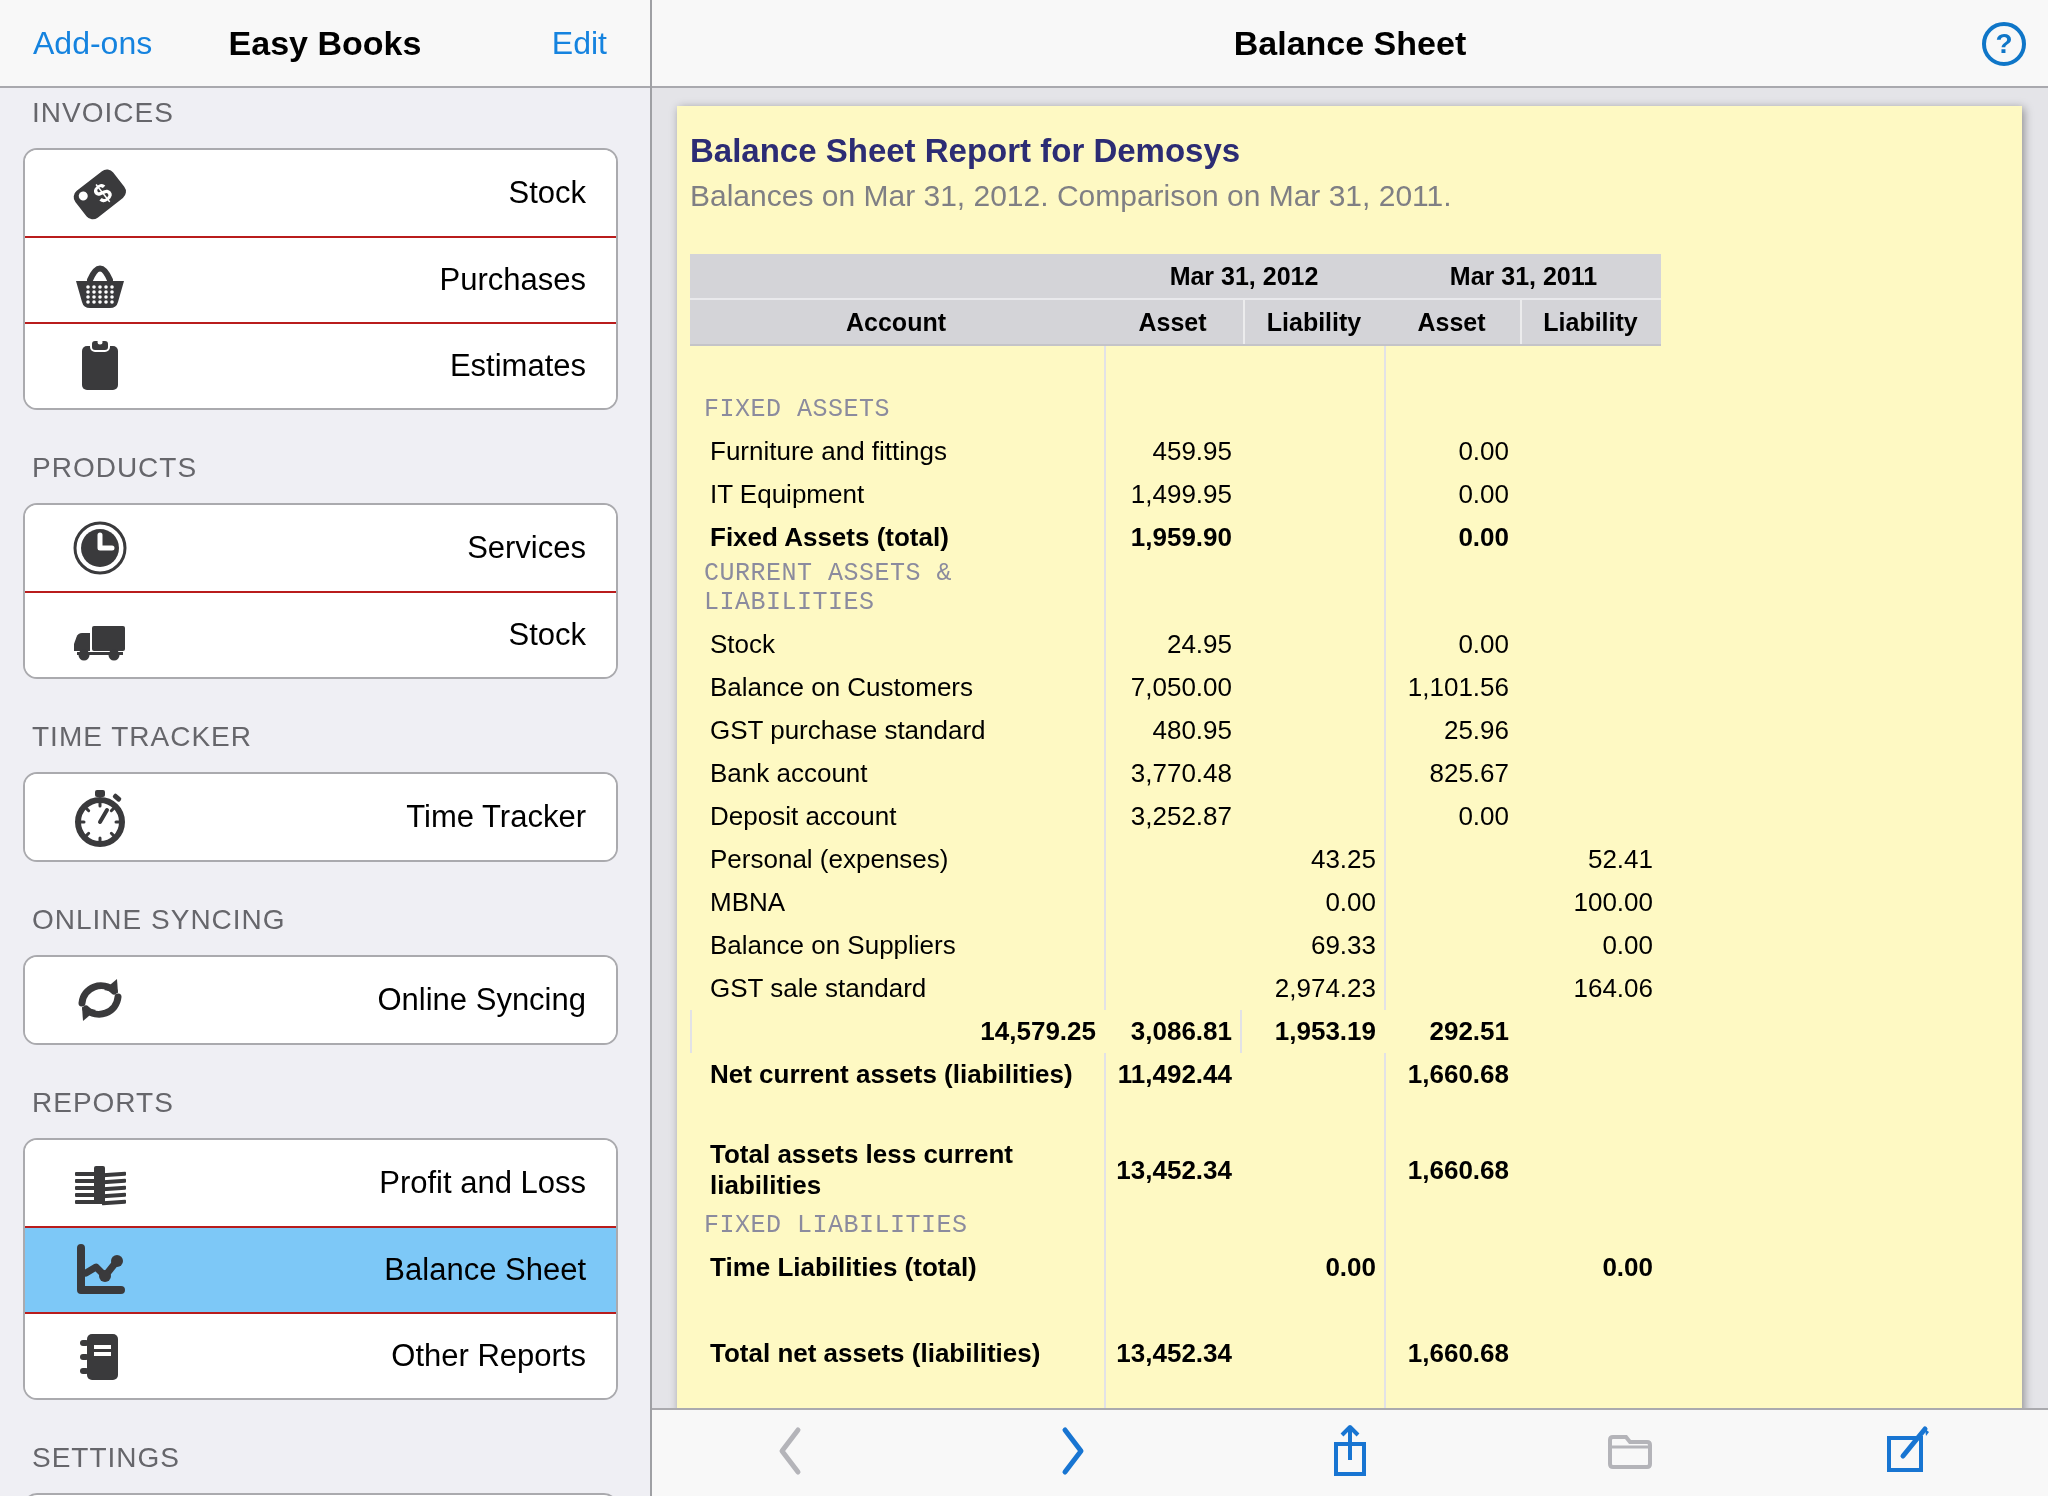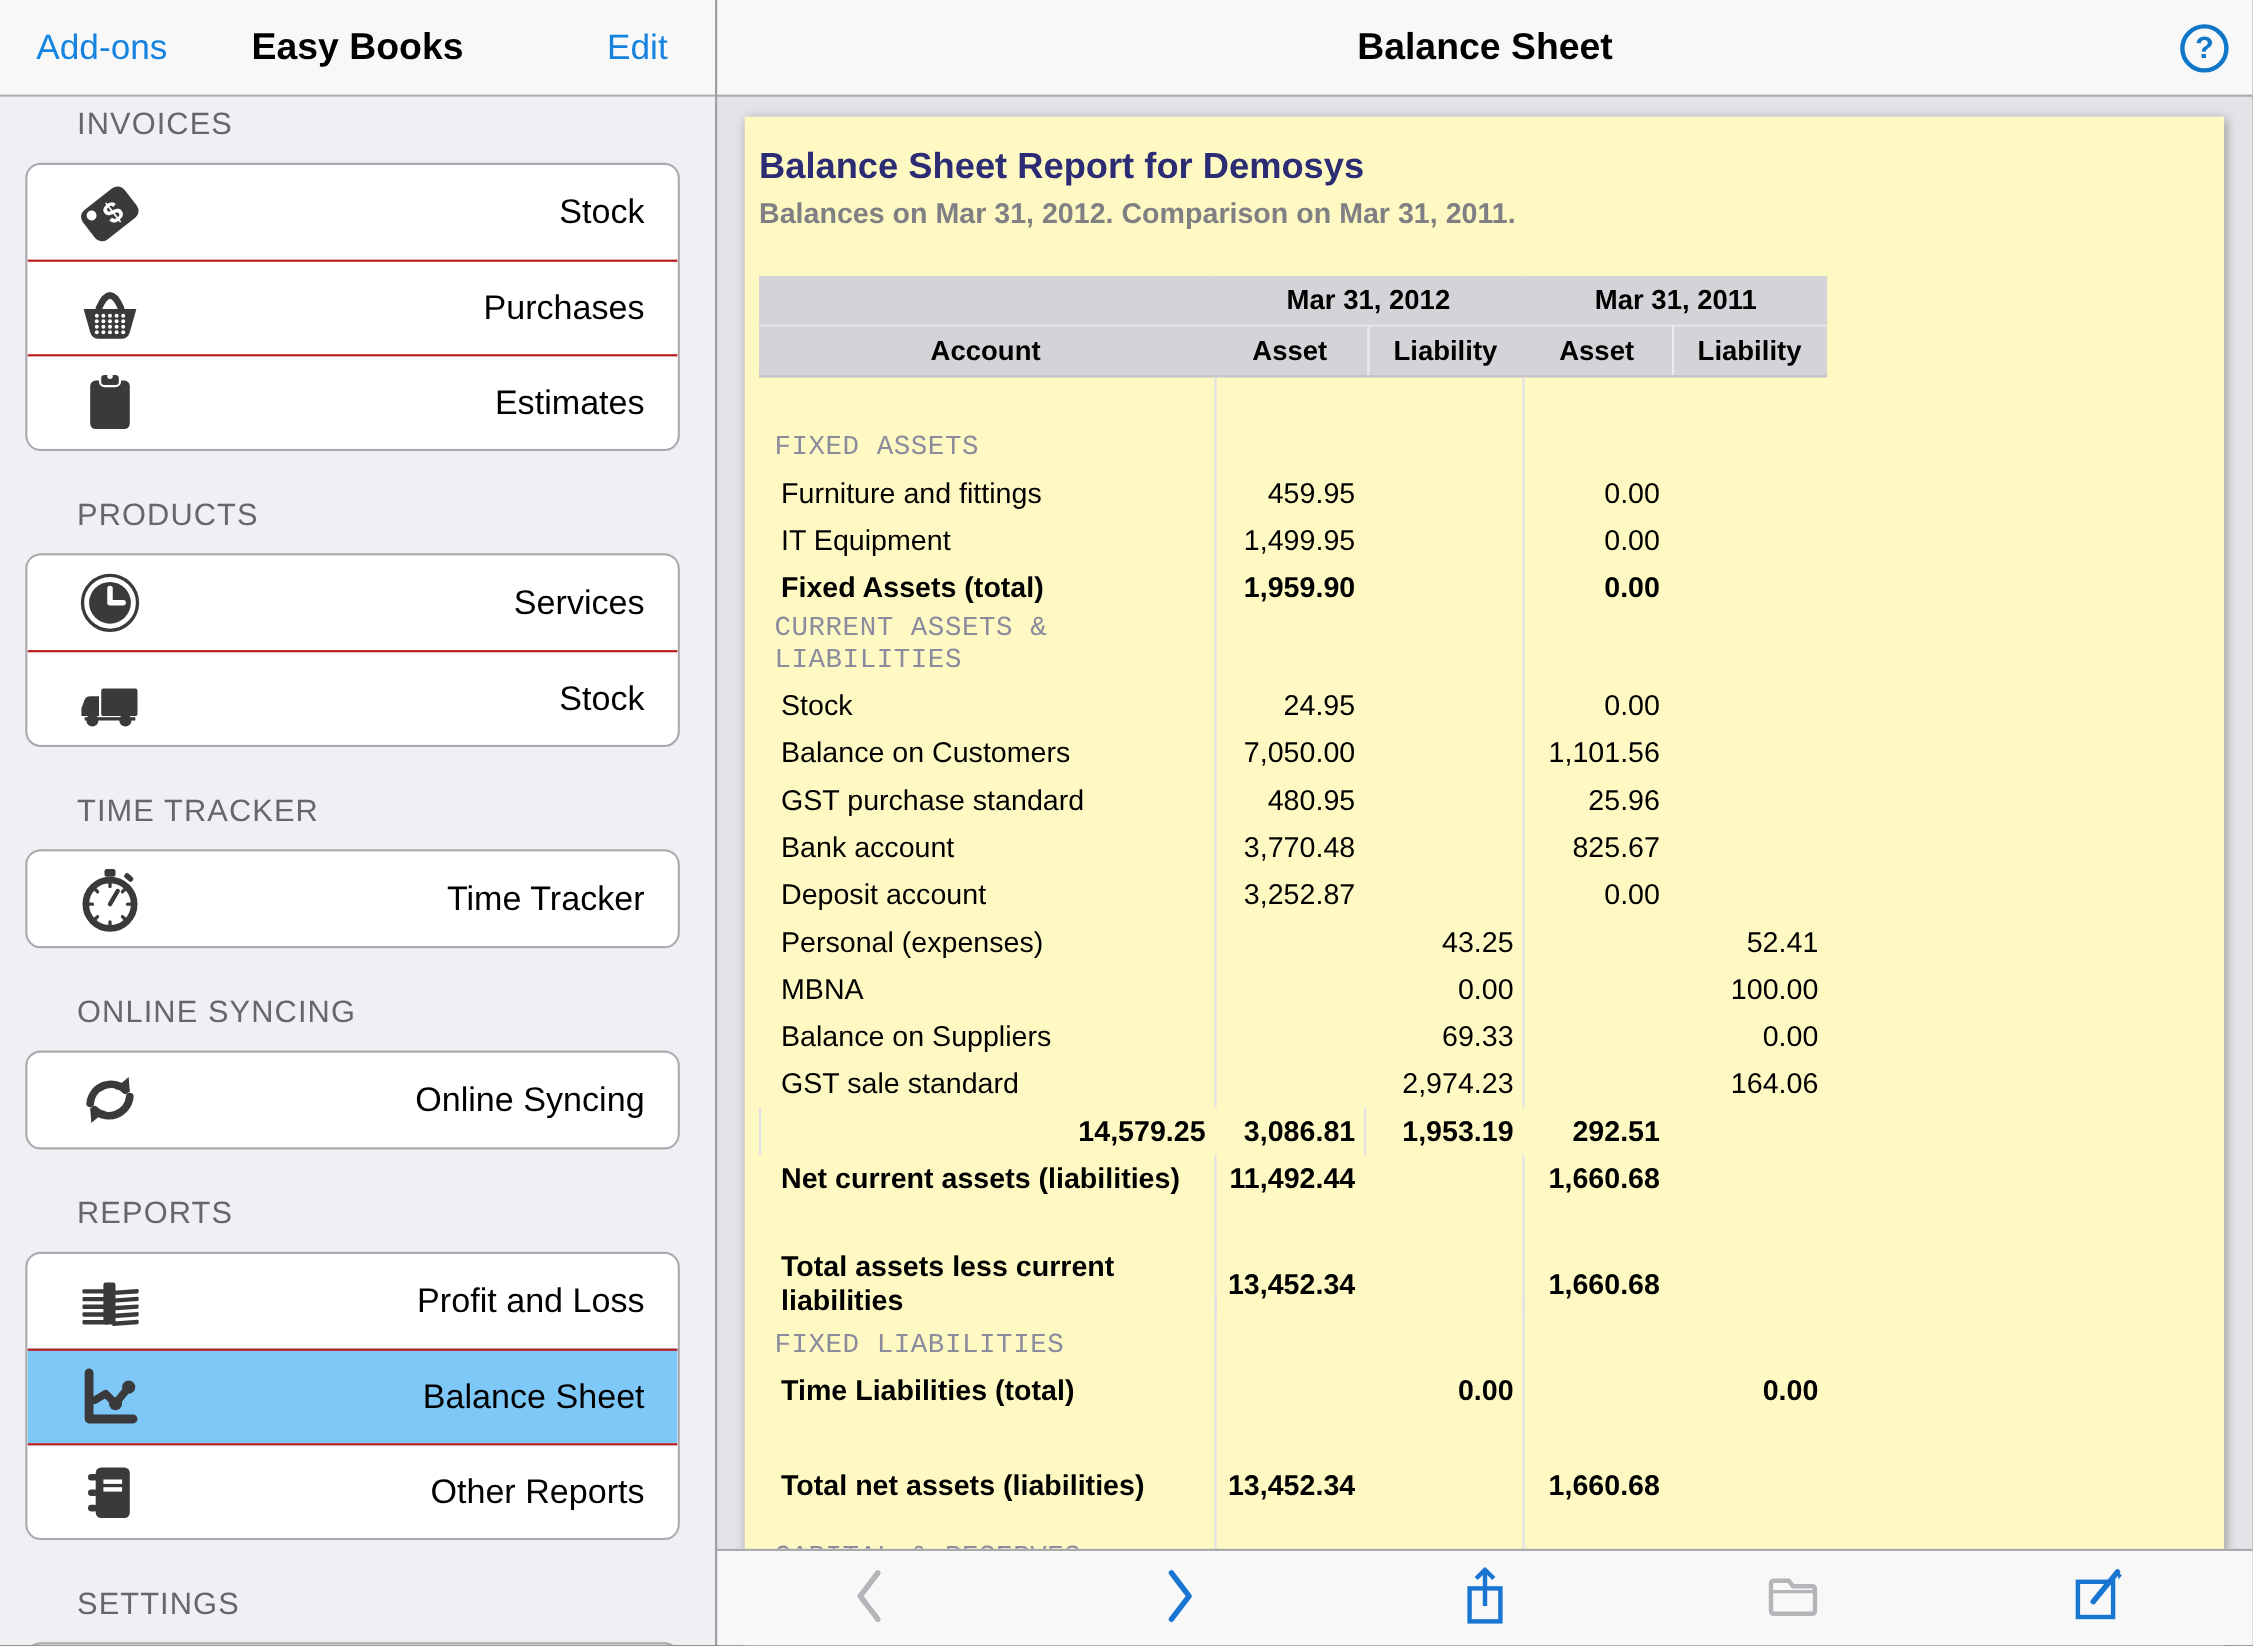--- a/index.html
+++ b/index.html
@@ -31,21 +31,21 @@
     position:absolute; left:0; top:88px; width:650px; height:1408px;
     background:#efeff4; overflow:hidden;
   }
   .v-divider {
     position:absolute; left:650px; top:0; width:2px; height:1496px;
     background:#9fa0a4; z-index:30;
   }
   .side-section { margin-top:43px; }
   .side-section.first { margin-top:10px; }
   .side-section-label {
-    margin:0 0 20px 70px; height:30px; line-height:30px;
+    margin:0 0 20px 32px; height:30px; line-height:30px;
     color:#66666b; font-size:28px; letter-spacing:1px;
   }
   .side-card {
     margin:0 32px 0 23px; background:#fff;
     border:2px solid #aaaaae; border-radius:14px; overflow:hidden;
   }
   .side-row {
     position:relative; height:86px; display:flex; align-items:center;
     background:#fff; cursor:default;
   }
@@ -63,21 +63,21 @@
   .main {
     position:absolute; left:652px; top:90px; width:1396px; height:1406px;
     background:#e4e4e8;
   }
   .report-card {
     position:absolute; left:25px; top:16px; width:1345px; height:1392px;
     background:#fef9c3; box-shadow:2px 2px 9px rgba(0,0,0,0.38);
     padding:26px 0 0 13px; overflow:hidden;
   }
   .report-title { font-size:33px; font-weight:bold; color:#2c2c74; }
-  .report-subtitle { margin-top:9px; font-size:26px; color:#7f7f84;font-weight:bold; }
+  .report-subtitle { margin-top:9px; font-size:30px; color:#7f7f84; }
   
   .bs-table { margin-top:41px; width:971px; }
   .hband { background:#d4d4d8; display:grid; column-gap:3px; }
   .hband1 { grid-template-columns:412px 278px 275px; height:46px; border-bottom:2px solid #e9e9ec; }
   .hband2 { grid-template-columns:412px 135px 140px 131px 139px; height:46px; border-bottom:2px solid #c4c4c8; }
   .hcell {
     background:#d4d4d8; display:flex; align-items:center; justify-content:center;
     font-size:25px; font-weight:bold; color:#000;
   }
   .trow { display:grid; grid-template-columns:414px 136px 144px 133px 144px; height:43px; }

